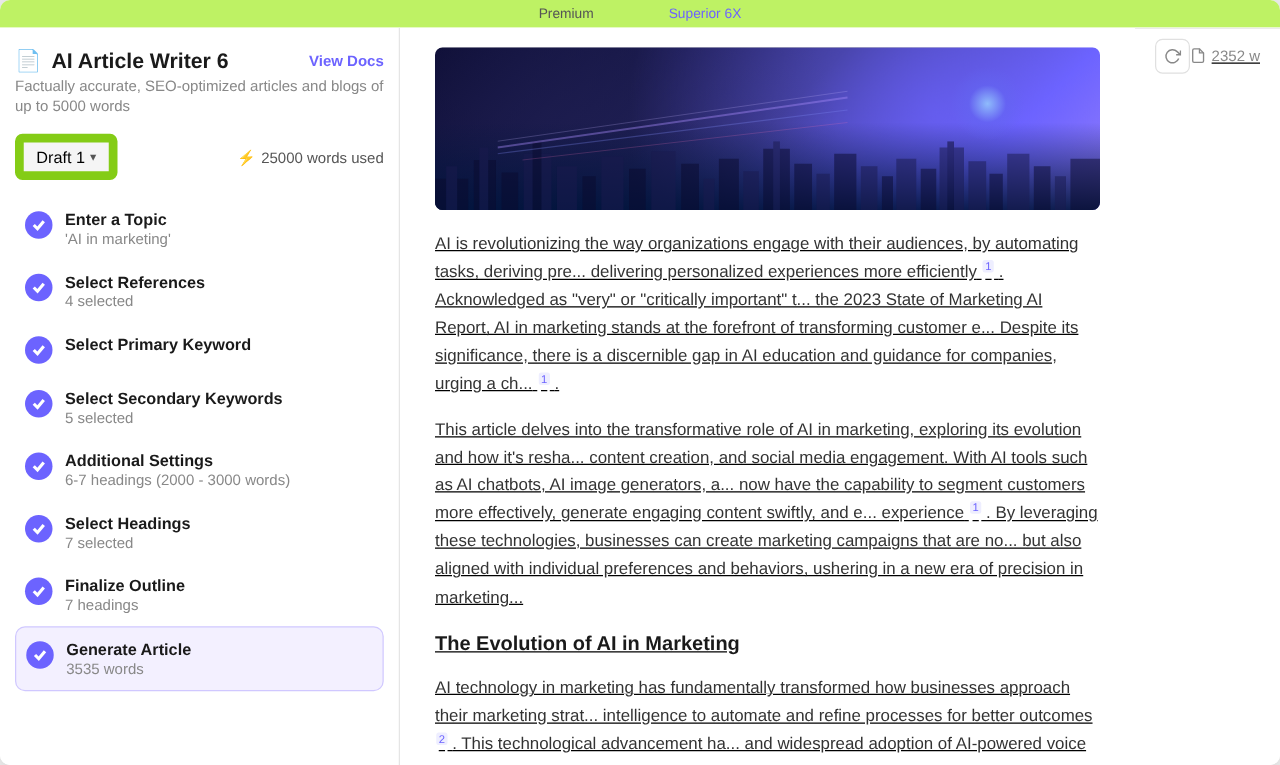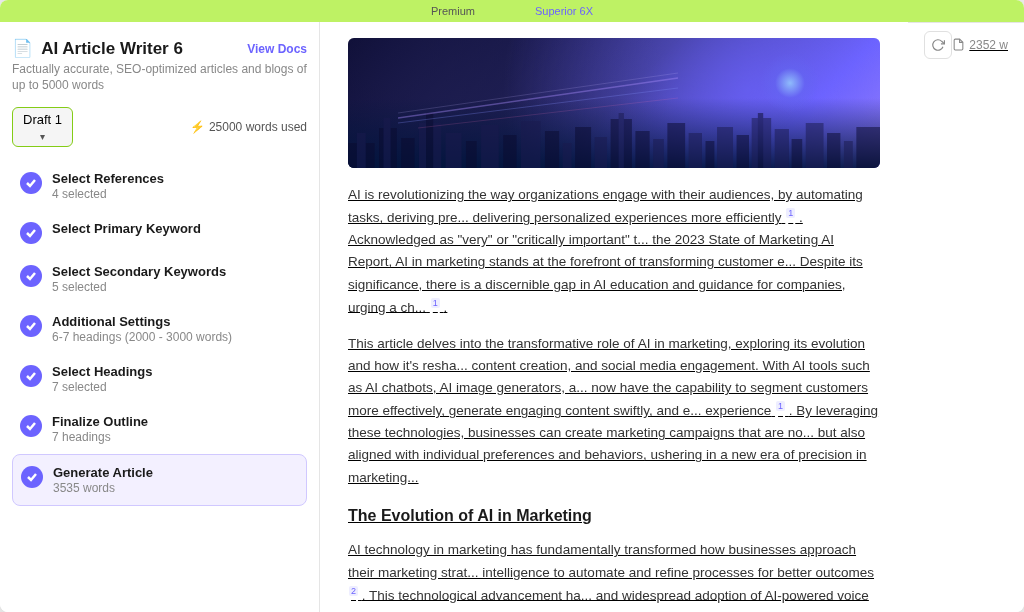--- a/index.html
+++ b/index.html
@@ -15,21 +15,21 @@
 
     
     .sidebar { width: 320px; min-width: 320px; background: #fff; border-right: 1px solid #e5e5e5; display: flex; flex-direction: column; overflow-y: auto; padding: 16px 12px; }
 
     .sidebar-header { margin-bottom: 4px; }
     .sidebar-title { font-size: 17px; font-weight: 700; color: #1a1a1a; display: flex; align-items: center; gap: 8px; }
     .view-docs-link { font-size: 12px; color: #6c63ff; text-decoration: none; margin-left: auto; display: flex; align-items: center; gap: 3px; cursor: pointer; }
     .sidebar-subtitle { font-size: 12px; color: #888; margin-top: 3px; line-height: 1.3; }
 
     .draft-row { display: flex; align-items: center; justify-content: space-between; margin: 10px 0 14px; }
-    .draft-btn { display: flex; align-items: center; gap: 4px; background: #f5f5f5; border: 1px solid #84cc16; border-radius: 6px; padding: 4px 10px; font-size: 13px; cursor: pointer; flex-direction: column; }
+    .draft-btn { display: flex; align-items: center; gap: 4px; background: #f5f5f5; border: 7px solid #84cc16; border-radius: 6px; padding: 4px 10px; font-size: 13px; cursor: pointer; }
     .draft-chevron { font-size: 10px; color: #555; }
     .words-used { font-size: 12px; color: #555; display: flex; align-items: center; gap: 4px; }
     .lightning { color: #f5a623; }
 
     .step-list { display: flex; flex-direction: column; gap: 0; }
     .step-item { display: flex; align-items: flex-start; gap: 10px; padding: 10px 8px; border-radius: 8px; cursor: pointer; transition: background 0.15s; }
     .step-item.active { background: #f3f0ff; border: 1.5px solid #d0c8ff; }
     .step-circle { width: 22px; height: 22px; border-radius: 50%; background: #6c63ff; display: flex; align-items: center; justify-content: center; flex-shrink: 0; margin-top: 1px; }
     .step-circle svg { width: 12px; height: 12px; }
     .step-info { flex: 1; }
@@ -82,20 +82,31 @@
           <span>Draft 1</span>
           <span class="draft-chevron">▾</span>
         </button>
         <div class="words-used">
           <span class="lightning">⚡</span>
           <span>25000 words used</span>
         </div>
       </div>
 
       <div class="step-list" id="step-list">
+          <div class="step-item">
+      <div class="step-circle">
+        <svg viewBox="0 0 12 12" fill="none" stroke="white" stroke-width="2.5">
+          <polyline points="2,6 5,9 10,3"></polyline>
+        </svg>
+      </div>
+      <div class="step-info">
+        <div class="step-name">Enter a Topic</div>
+        <div class="step-sub">'AI in marketing'</div>
+      </div>
+    </div>
           <div class="step-item">
       <div class="step-circle">
         <svg viewBox="0 0 12 12" fill="none" stroke="white" stroke-width="2.5">
           <polyline points="2,6 5,9 10,3"></polyline>
         </svg>
       </div>
       <div class="step-info">
         <div class="step-name">Select References</div>
         <div class="step-sub">4 selected</div>
       </div>

